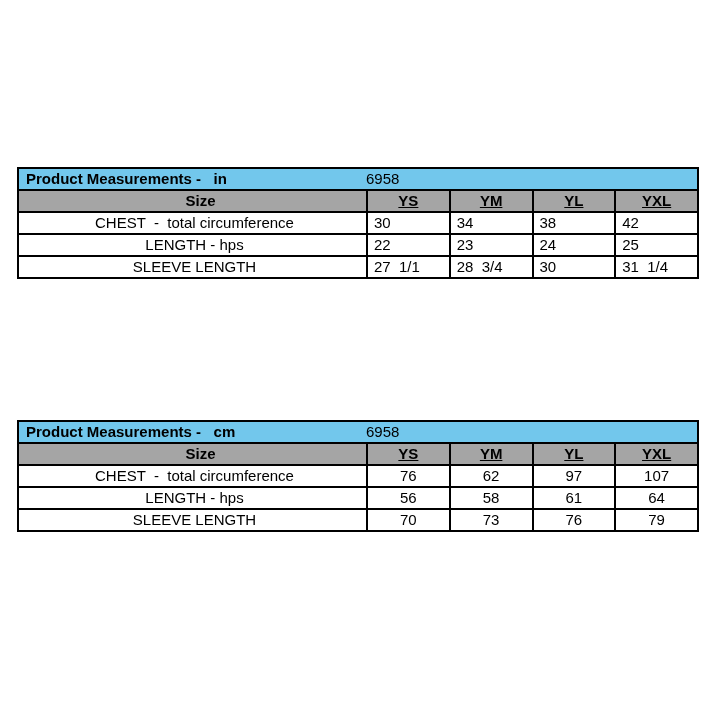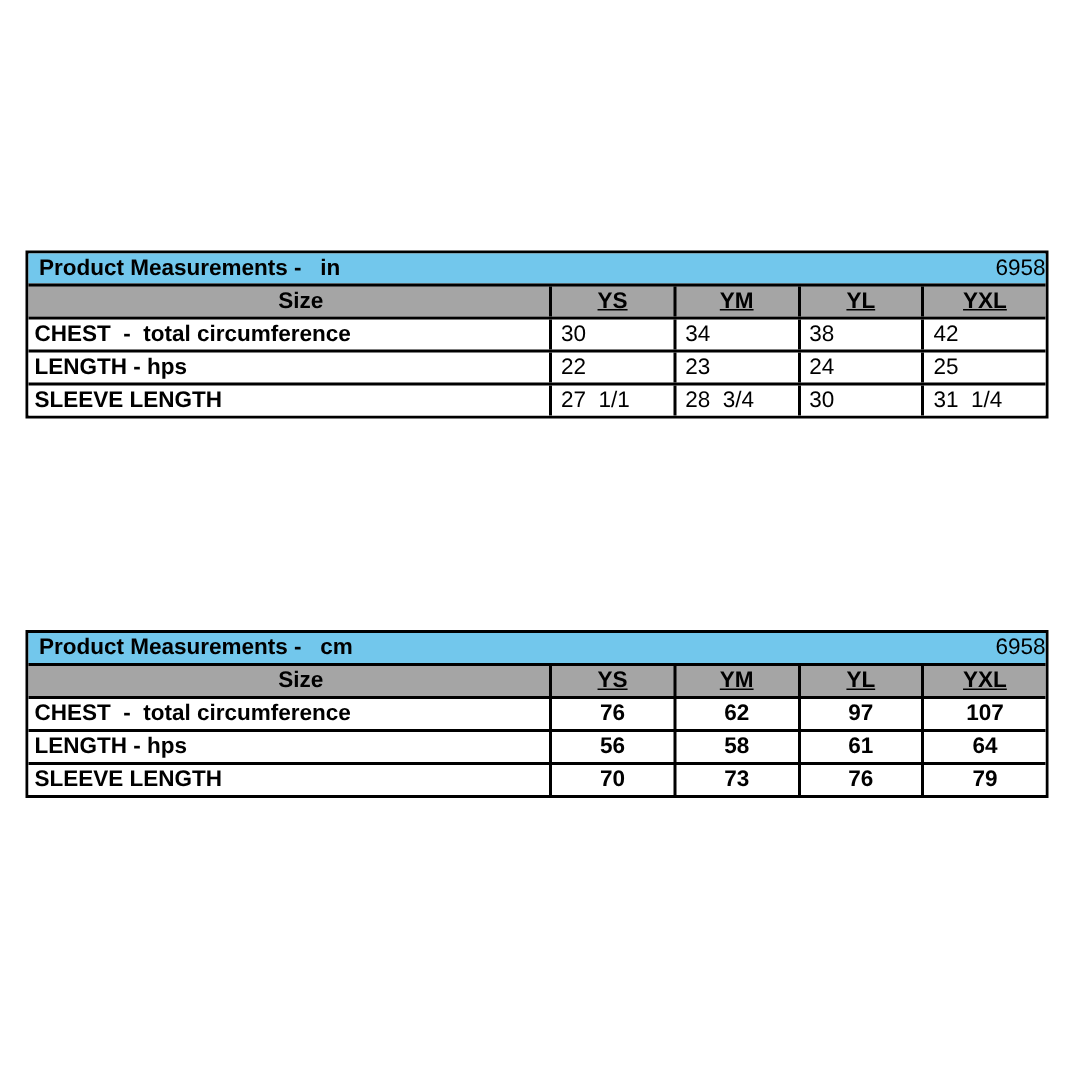--- a/index.html
+++ b/index.html
@@ -40,47 +40,48 @@
   }
   
   .row.hdr { background: var(--blue, #72C7EC); }
   .hdr .title {
     flex: 0 0 347px;
     padding-left: 7px;
     font-weight: bold;
   }
   .hdr .code {
     flex: 1 1 auto;
-    text-align: right;
+    text-align: left;
     font-weight: normal;
     font-size: 15px;
   }
   
   .row.sizes { background: var(--gray, #A5A5A5); }
   .sizes .cell { font-weight: bold; }
   
   .labelcol {
     flex: 0 0 347px;
     padding-left: 4px;
-    font-weight: bold;
+    font-weight: normal;
+    text-align: center;
   }
   .sizes .labelcol {
     text-align: center;
     padding-left: 16px;
   }
   .vcol {
     flex: 0 0 82.75px;
     border-left: 2px solid var(--border, #000);
   }
   .sizes .vcol { text-align: center; text-decoration: underline; }
   
   .row.data { background: #ffffff; }
   .data .vcol { font-weight: normal; }
   .align-left  .data .vcol { text-align: left; padding-left: 6px; }
-  .align-center .data .vcol { text-align: center; font-weight: bold; }
+  .align-center .data .vcol { text-align: center; }
 </style>
 </head>
 <body style="background: rgb(255, 255, 255);">
 
 <div class="mtable align-left" style="top:167px">
   <div class="row hdr">
     <div class="cell title">Product Measurements -   in</div>
     <div class="cell code">6958</div>
   </div>
   <div class="row sizes">

